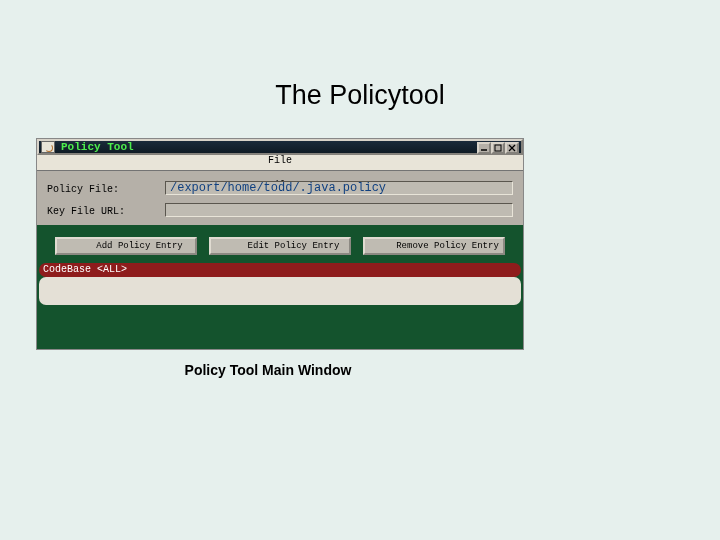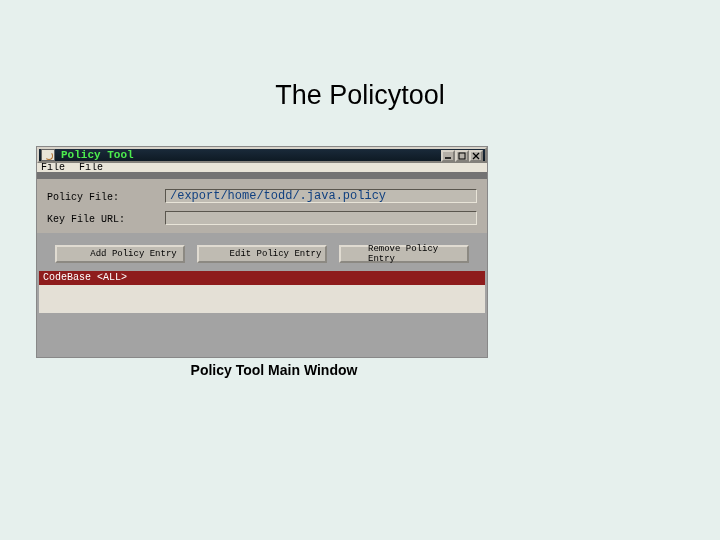--- a/index.html
+++ b/index.html
@@ -19,25 +19,24 @@
     width: 100%;
     text-align: center;
     font-size: 27px;
     font-weight: normal;
     color: #000;
   }
   .window {
     position: absolute;
     left: 36px;
     top: 138px;
-    width: 452px;
+    width: 488px;
     height: 212px;
-    background: #a3a3a3;
+    background: #14532d;
     border: 1px solid #888;
-    margin-top: 8px;
   }
   .titlebar {
     height: 16px;
     background: linear-gradient(#1a2a3a, #0e1a24);
     border: 2px outset #d8d3c9;
     display: flex;
     align-items: center;
     padding: 0 2px;
     position: relative;
   }
@@ -82,25 +81,26 @@
     align-items: center;
     justify-content: center;
     font-size: 8px;
     font-family: sans-serif;
     color: #000;
   }
   .win-btn svg { display: block; }
   .menubar {
     height: 16px;
     background: #e8e4d8;
-    border-bottom: 7px solid #737373;
+    border-bottom: 1px solid #737373;
     display: flex;
     align-items: center;
     padding: 0 4px;
     gap: 14px;
+    flex-direction: column;
   }
   .menu-item {
     font-size: 10px;
     font-family: "Courier New", monospace;
     color: #000;
     cursor: default;
   }
   .form-area {
     padding: 8px 10px 2px 10px;
     background: #b5b0a8;
@@ -154,28 +154,29 @@
   .list-area {
     margin: 0 2px 2px 2px;
   }
   .list-row {
     height: 14px;
     font-size: 10px;
     font-family: "Courier New", monospace;
     padding: 1px 4px;
     color: #fff;
     background: #8e1c1c;
+    border-radius: 7px;
   }
   .list-row.empty {
     background: #e4e0d6;
     height: 28px;
   }
   .caption {
     position: absolute;
-    left: 14px;
+    left: 8px;
     top: 362px;
     width: 520px;
     text-align: center;
     font-size: 14px;
     font-weight: bold;
     color: #000;
   }
 </style>
 </head>
 <body>

